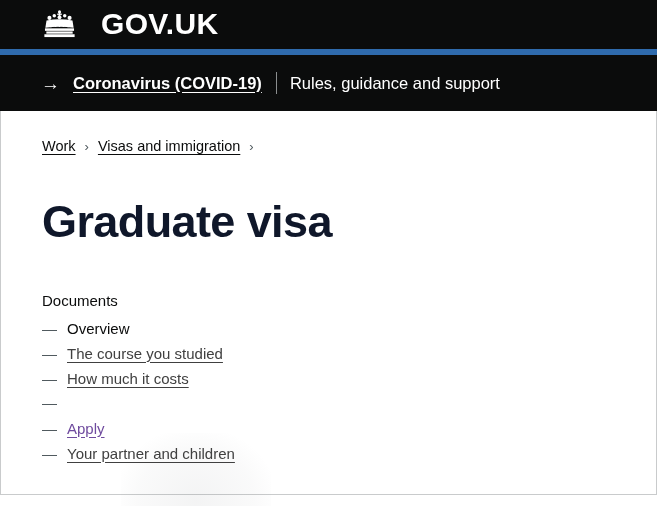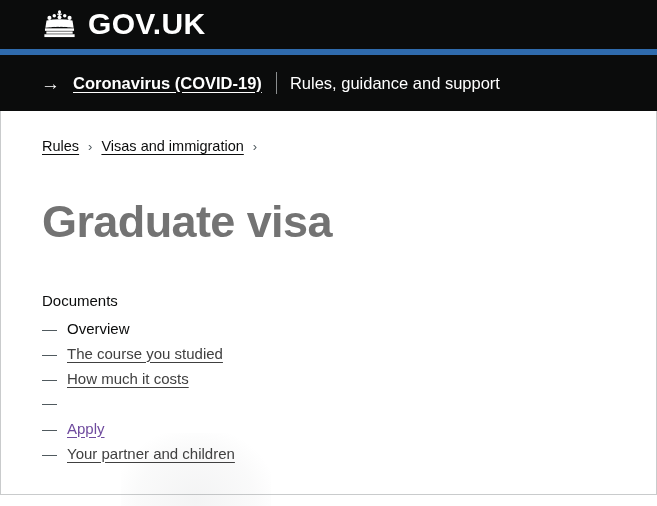--- a/index.html
+++ b/index.html
@@ -20,21 +20,21 @@
   
   .govuk-header {
     background: #0b0c0c;
     width: 657px;
     padding: 8px 0 10px 0;
   }
   .header-inner {
     padding-left: 41px;
     display: flex;
     align-items: center;
-    gap: 10px;
+    gap: 23px;
   }
   .crown-icon {
     width: 37px;
     height: 31px;
     display: block;
     flex: none;
   }
   .govuk-logotype-text {
     color: #ffffff;
     font-size: 30px;
@@ -123,21 +123,21 @@
     user-select: none;
   }
 
   
   .page-title {
     margin: 44px 0 0 41px;
     font-size: 45px;
     font-weight: bold;
     letter-spacing: -0.6px;
     line-height: 1.08;
-    color: #737373;
+    color: #0f172a;
   }
 
   
   .contents-heading {
     margin: 45px 0 0 41px;
     font-size: 15px;
     color: #0b0c0c;
   }
   .contents-list {
     list-style: none;
@@ -224,21 +224,21 @@
   <a class="covid-link">Coronavirus (COVID-19)</a>
   <span class="covid-divider"></span>
   <span class="covid-subtext">Rules, guidance and support</span>
 </div>
 
 <div class="content">
 
   <div class="watermark-smudge"></div>
 
   <nav class="breadcrumbs">
-    <a class="crumb">Rules</a>
+    <a class="crumb">Work</a>
     <span class="crumb-sep">›</span>
     <a class="crumb">Visas and immigration</a>
     <span class="crumb-sep">›</span>
   </nav>
 
   <h1 class="page-title">Graduate visa</h1>
 
   <div class="contents-heading">Documents</div>
 
   <ul class="contents-list">

